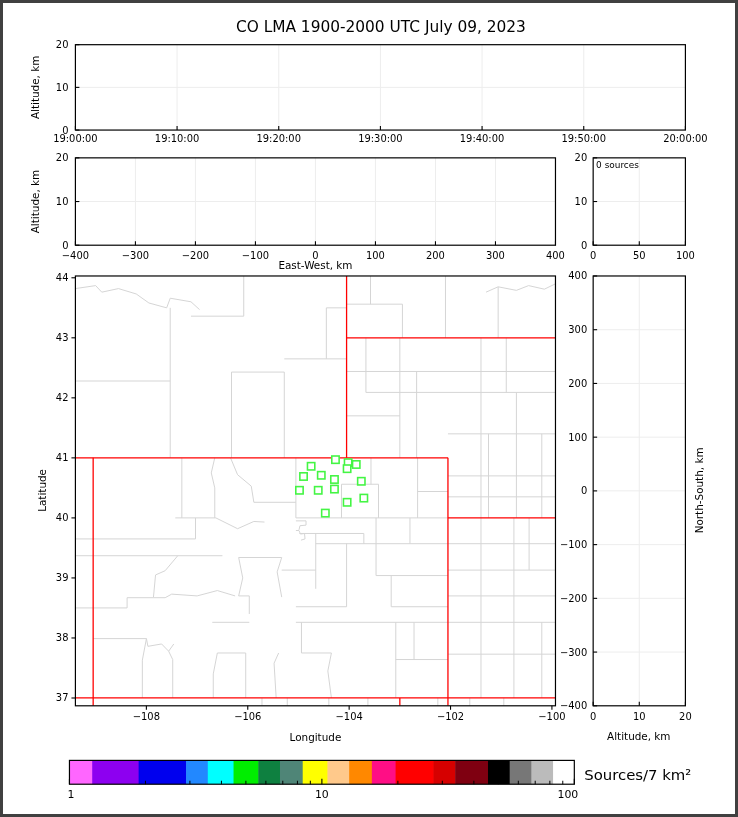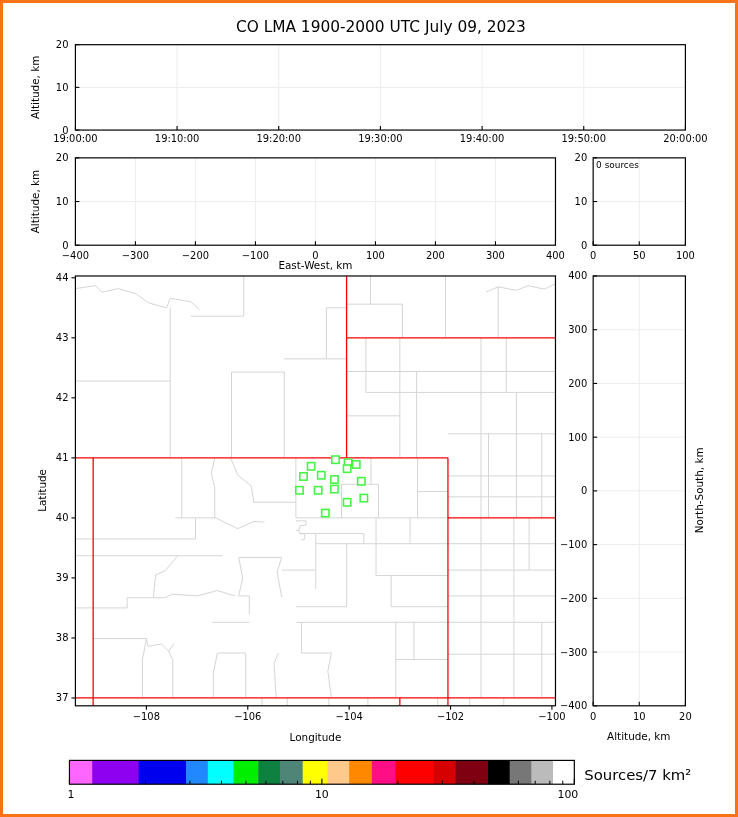--- a/index.html
+++ b/index.html
@@ -1,17 +1,17 @@
 <!DOCTYPE html>
 <html><head>
 <meta charset="utf-8">
 <style>
   html,body{margin:0;padding:0;background:#ffffff;}
   #frame{position:relative;width:738px;height:817px;box-sizing:border-box;
-         border:3px solid #f97316;background:#ffffff;overflow:hidden;}
+         border:3px solid #404040;background:#ffffff;overflow:hidden;}
   svg{position:absolute;left:0;top:0;}
   text{font-family:"DejaVu Sans","Liberation Sans",sans-serif;fill:#000000;}
   .title{font-size:15.5px;}
   .axlabel{font-size:10.5px;}
   .tick{font-size:10px;}
   .small{font-size:9px;}
   .cbarlabel{font-size:15px;}
   .cbtick{font-size:11px;}
 </style>
 </head>

